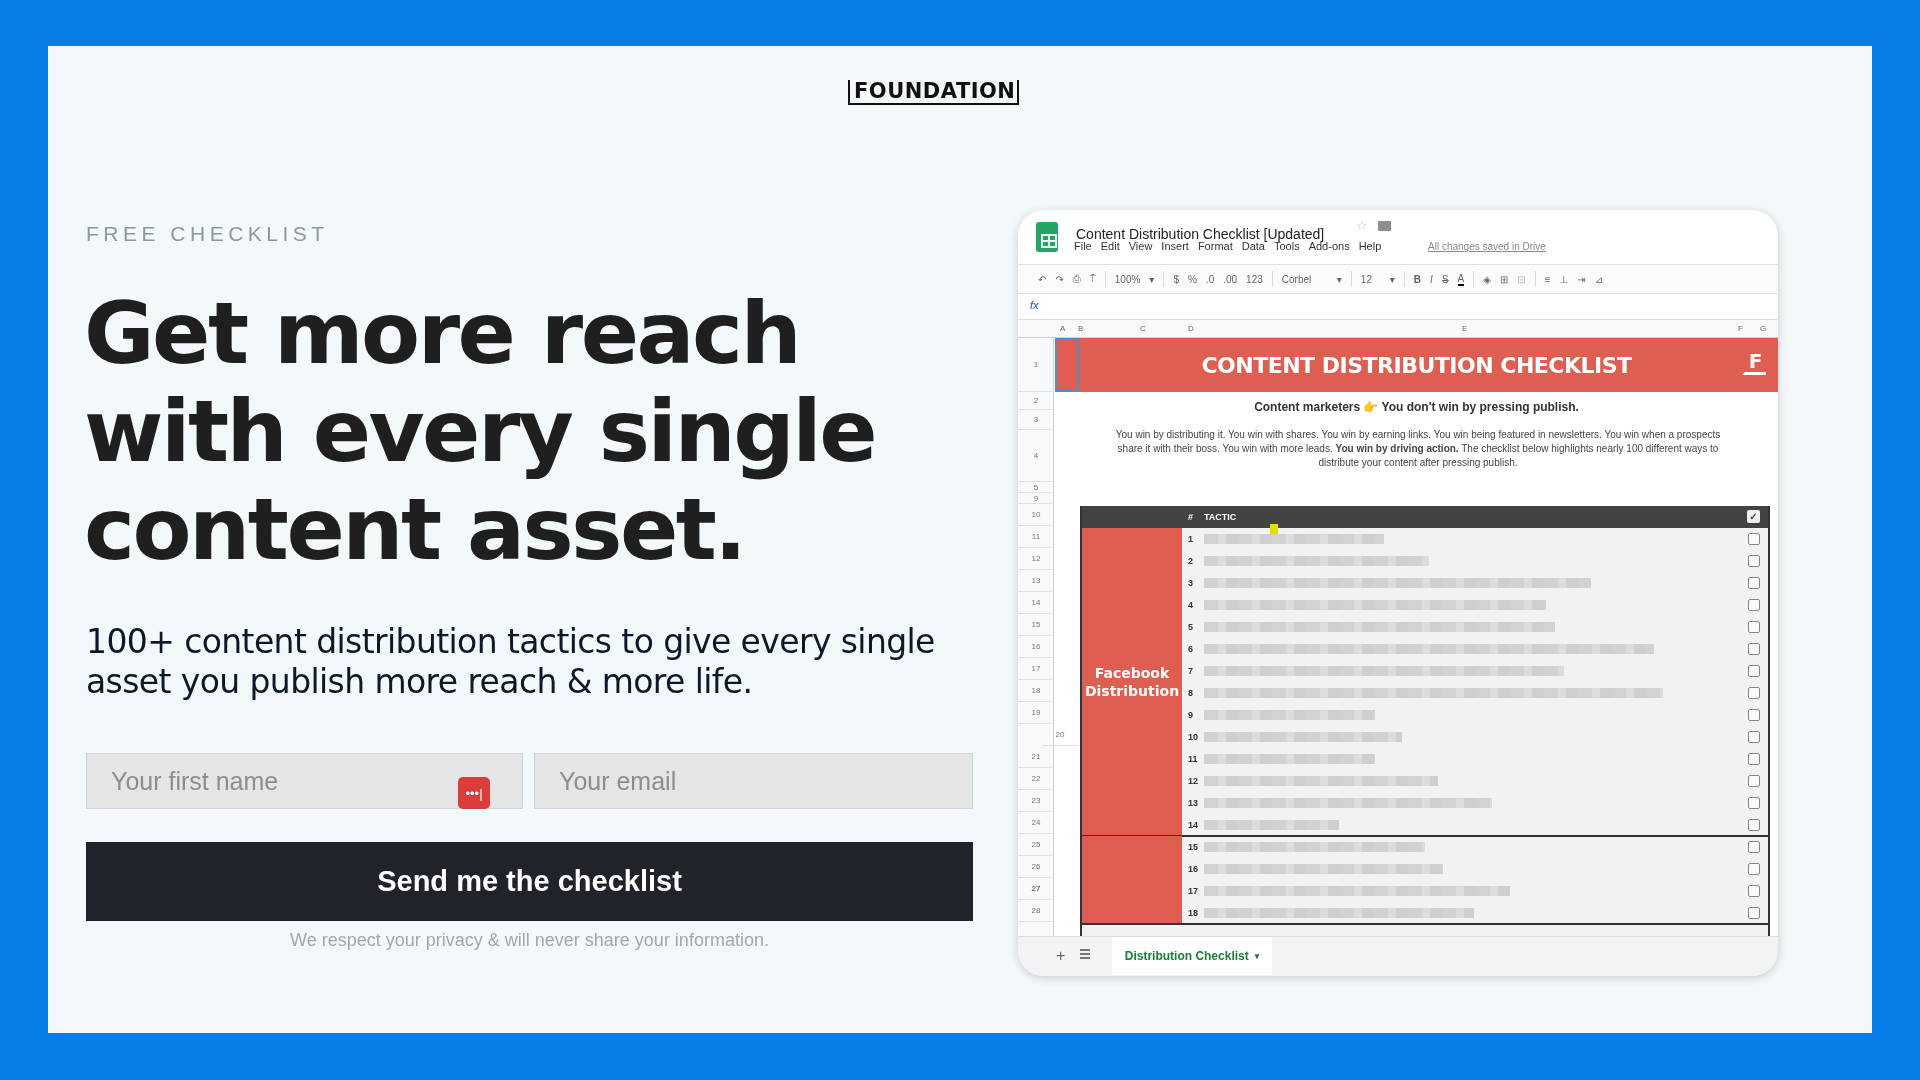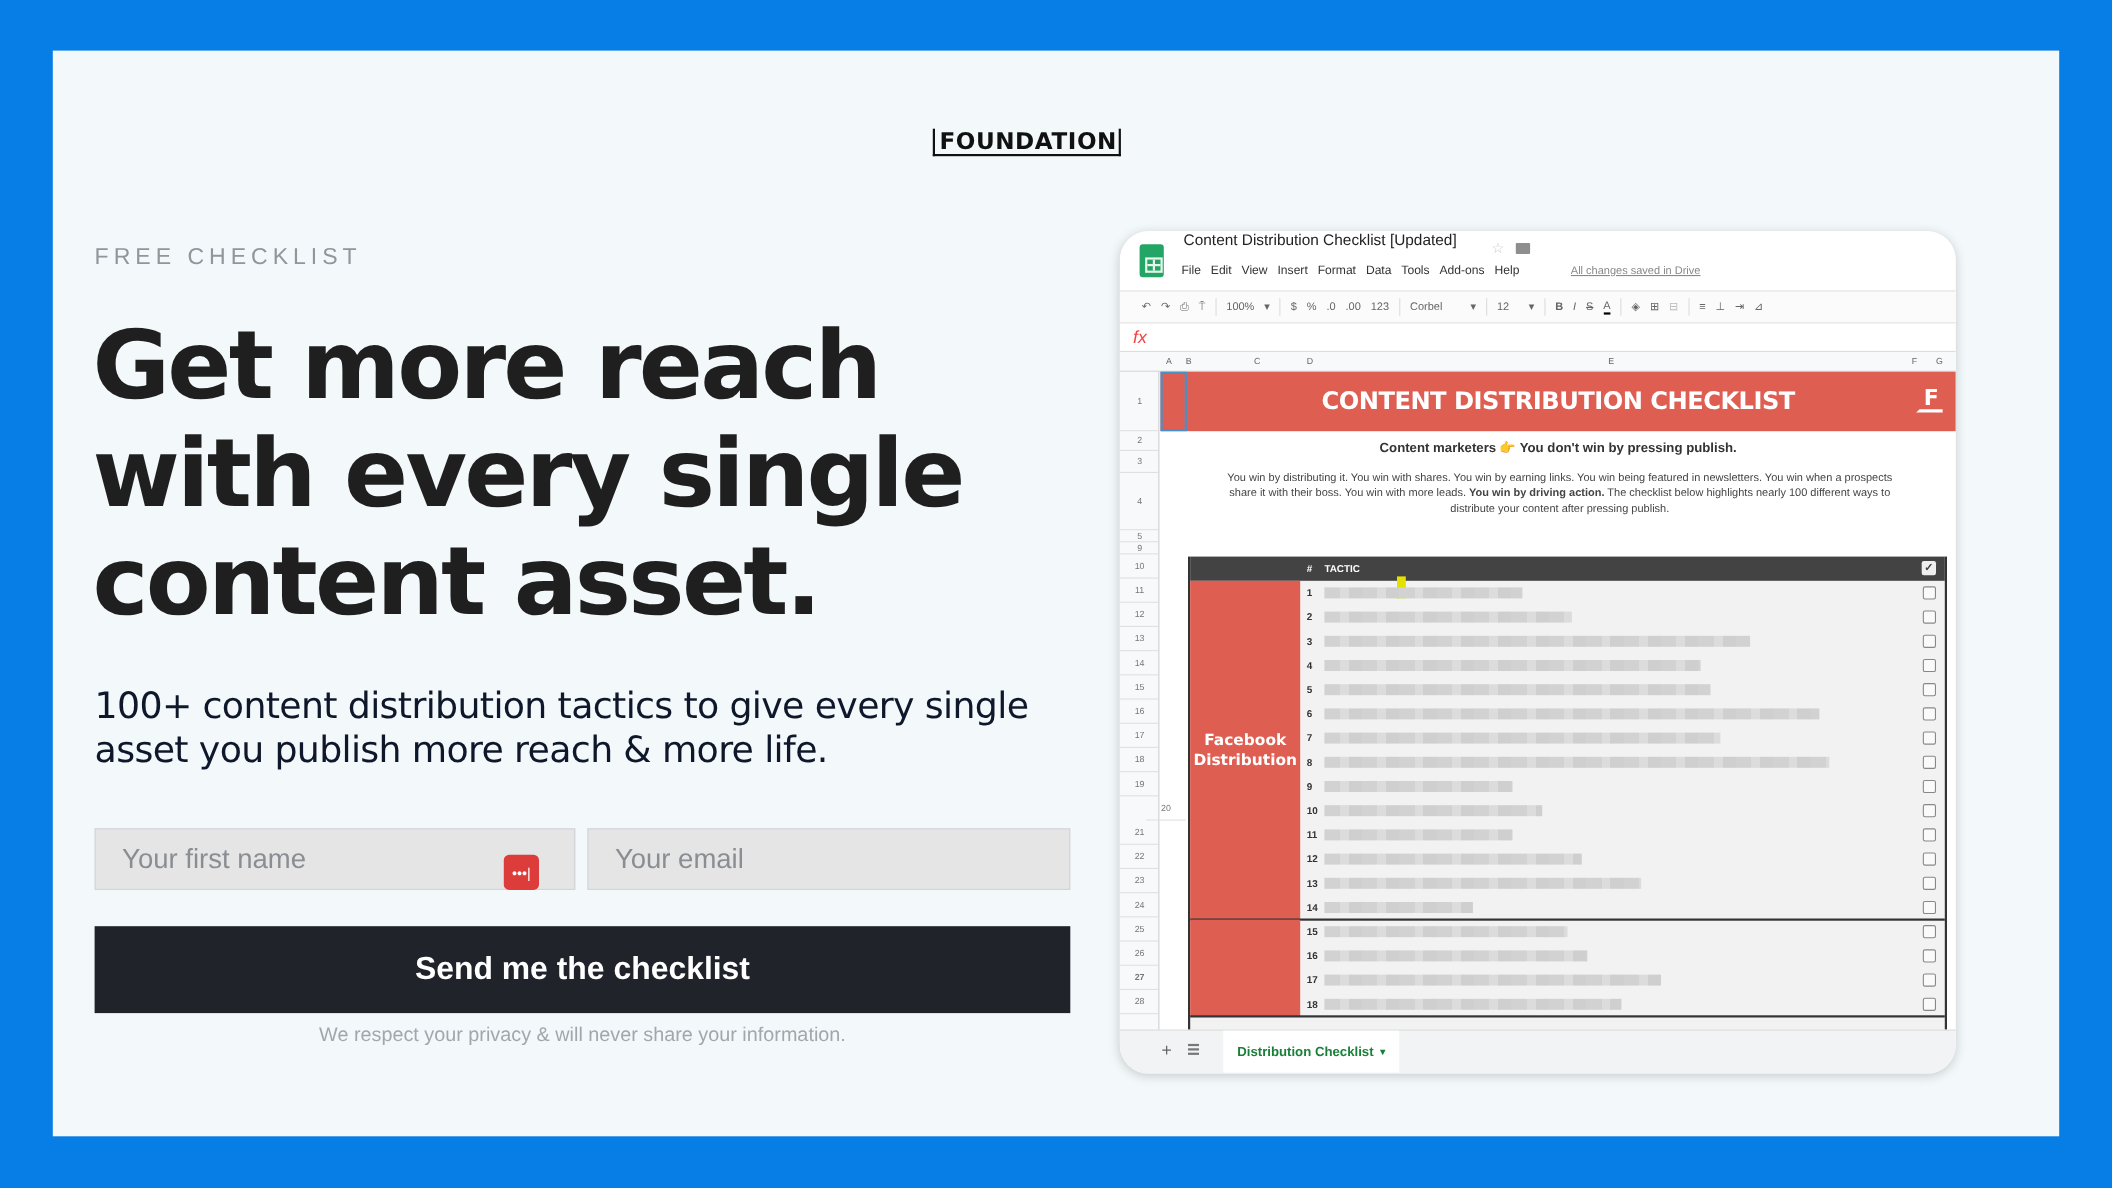--- a/index.html
+++ b/index.html
@@ -1,44 +1,44 @@
 <!DOCTYPE html>
 <html><head>
 <meta charset="utf-8">
 <style>
   * { box-sizing: border-box; margin: 0; padding: 0; }
   html, body { width: 1920px; height: 1080px; overflow: hidden; }
   body { background: #077de6; font-family: "Liberation Sans", sans-serif; position: relative; }
   .panel { position: absolute; left: 48px; top: 46px; width: 1824px; height: 987px; background: #f3f8fb; }
-  .logo { position: absolute; left: 848px; top: 80px; font-family: "DejaVu Sans", sans-serif; font-size: 21px; font-weight: bold; color: #111; letter-spacing: 0.5px; border-bottom: 2px solid #111; padding: 0 2px 1px 4px; border-left: 2px solid #111; border-right: 2px solid #111; line-height: 22px; margin-top: 37px; }
+  .logo { position: absolute; left: 848px; top: 80px; font-family: "DejaVu Sans", sans-serif; font-size: 21px; font-weight: bold; color: #111; letter-spacing: 0.5px; border-bottom: 2px solid #111; padding: 0 2px 1px 4px; border-left: 2px solid #111; border-right: 2px solid #111; line-height: 22px; }
   .eyebrow { position: absolute; left: 86px; top: 222px; font-size: 21px; letter-spacing: 4.5px; color: #8f969c; font-family: "Liberation Sans", sans-serif; }
   .headline { position: absolute; left: 84px; top: 284px; width: 900px; font-family: "DejaVu Sans", sans-serif; font-weight: bold; font-size: 86px; line-height: 98px; color: #1f1f1f; letter-spacing: -2.5px; }
   .sub { position: absolute; left: 86px; top: 622px; width: 900px; font-family: "DejaVu Sans", sans-serif; font-size: 33px; line-height: 40px; color: #0f172a; letter-spacing: -0.6px; }
   .field { position: absolute; top: 753px; height: 56px; background: #e5e5e5; border: 1px solid #cfd4d8; display: flex; align-items: center; }
   .field input { border: none; outline: none; background: transparent; font-family: "Liberation Sans", sans-serif; font-size: 25px; color: #333; width: 100%; padding-left: 24px; }
   .field input::placeholder { color: #8a8e92; }
   .field-name { left: 86px; width: 437px; }
   .field-email { left: 534px; width: 439px; }
   .pw-icon { position: absolute; right: 32px; top: 23px; width: 32px; height: 32px; background: #dc3d3b; border-radius: 5px; color: #fff; font-size: 13px; display: flex; align-items: center; justify-content: center; letter-spacing: 0; }
   .submit { position: absolute; left: 86px; top: 842px; width: 887px; height: 79px; background: #20232a; color: #fff; border: none; font-family: "Liberation Sans", sans-serif; font-weight: bold; font-size: 29px; cursor: pointer; }
   .privacy { position: absolute; left: 86px; top: 930px; width: 887px; text-align: center; font-size: 18px; color: #a2a7ab; }
 
   
   .card { position: absolute; left: 1018px; top: 210px; width: 760px; height: 766px; background: #fff; border-radius: 26px; box-shadow: 0 2px 10px rgba(0,0,0,0.18); overflow: hidden; font-family: "Liberation Sans", sans-serif; }
   .sheets-logo { position: absolute; left: 18px; top: 12px; width: 22px; height: 30px; background: #23a566; border-radius: 3px; }
   .sheets-logo::after { content: ""; position: absolute; left: 5px; top: 12px; width: 12px; height: 10px; border: 2px solid #e8f5ec; background: linear-gradient(#e8f5ec,#e8f5ec) center/2px 100% no-repeat, linear-gradient(#e8f5ec,#e8f5ec) center/100% 2px no-repeat; }
-  .doc-title { position: absolute; left: 58px; top: 0; font-size: 14px; color: #222; }
+  .doc-title { position: absolute; left: 58px; top: 16px; font-size: 14px; color: #222; }
   .doc-star { position: absolute; left: 338px; top: 8px; font-size: 13px; color: #c8c8c8; }
   .doc-folder { position: absolute; left: 360px; top: 11px; width: 13px; height: 10px; background: #8e8e8e; border-radius: 1px; }
   .menubar { position: absolute; left: 56px; top: 30px; display: flex; gap: 9px; font-size: 11px; color: #333; }
   .saved { position: absolute; left: 410px; top: 31px; font-size: 10px; color: #888; text-decoration: underline; }
   .toolbar { position: absolute; left: 0; top: 54px; width: 760px; height: 30px; border-top: 1px solid #e2e2e2; border-bottom: 1px solid #e2e2e2; background: #fbfbfb; display: flex; align-items: center; padding-left: 20px; gap: 9px; font-size: 10px; color: #666; }
   .toolbar .sep { width: 1px; height: 16px; background: #ddd; }
   .toolbar .tb { color: #666; }
-  .fx { position: absolute; left: 0; top: 84px; width: 760px; height: 26px; border-bottom: 1px solid #ddd; font-size: 16px; font-style: italic; color: #ef4444; padding: 5px 12px; }
+  .fx { position: absolute; left: 0; top: 84px; width: 760px; height: 26px; border-bottom: 1px solid #ddd; font-size: 11px; font-style: italic; color: #1d4ed8; padding: 5px 12px; }
   .col-header { position: absolute; left: 0; top: 110px; width: 760px; height: 18px; background: #f8f9fa; border-bottom: 1px solid #d0d0d0; font-size: 8px; color: #666; }
   .col-header span { position: absolute; top: 4px; }
   .row-header { position: absolute; left: 0; top: 128px; width: 36px; height: 600px; background: #f8f9fa; border-right: 1px solid #d0d0d0; }
   .rh { position: absolute; left: 0; width: 36px; font-size: 8px; color: #777; text-align: center; border-bottom: 1px solid #e0e0e0; display: flex; align-items: center; justify-content: center; }
   .title-bar { position: absolute; left: 37px; top: 128px; width: 723px; height: 54px; background: #df5e52; color: #fff; font-family: "DejaVu Sans", sans-serif; font-weight: bold; font-size: 22px; display: flex; align-items: center; justify-content: center; letter-spacing: -0.5px; }
   .title-bar .sel { position: absolute; left: 0; top: 0; width: 24px; height: 54px; border: 2px solid #4a90c8; }
   .fmark { position: absolute; right: 12px; top: 12px; font-size: 20px; font-weight: bold; line-height: 22px; border-bottom: 3px solid #fff; padding: 0 4px; border-left: 3px solid transparent; }
   .tagline { position: absolute; left: 37px; top: 190px; width: 723px; text-align: center; font-size: 12px; font-weight: bold; color: #333; }
   .tagline .hand { color: #9a5a2c; }
   .intro { position: absolute; left: 90px; top: 218px; width: 620px; text-align: center; font-size: 10px; line-height: 14px; color: #444; }

